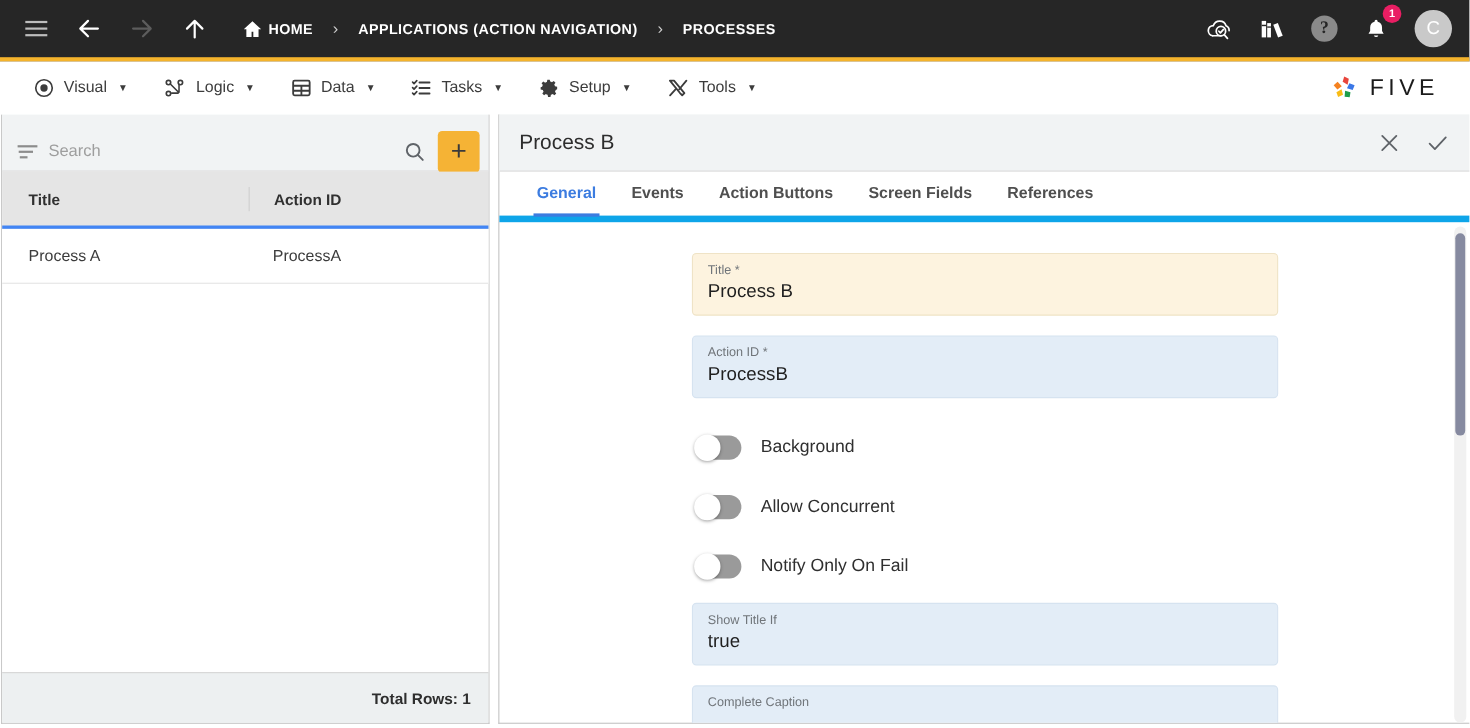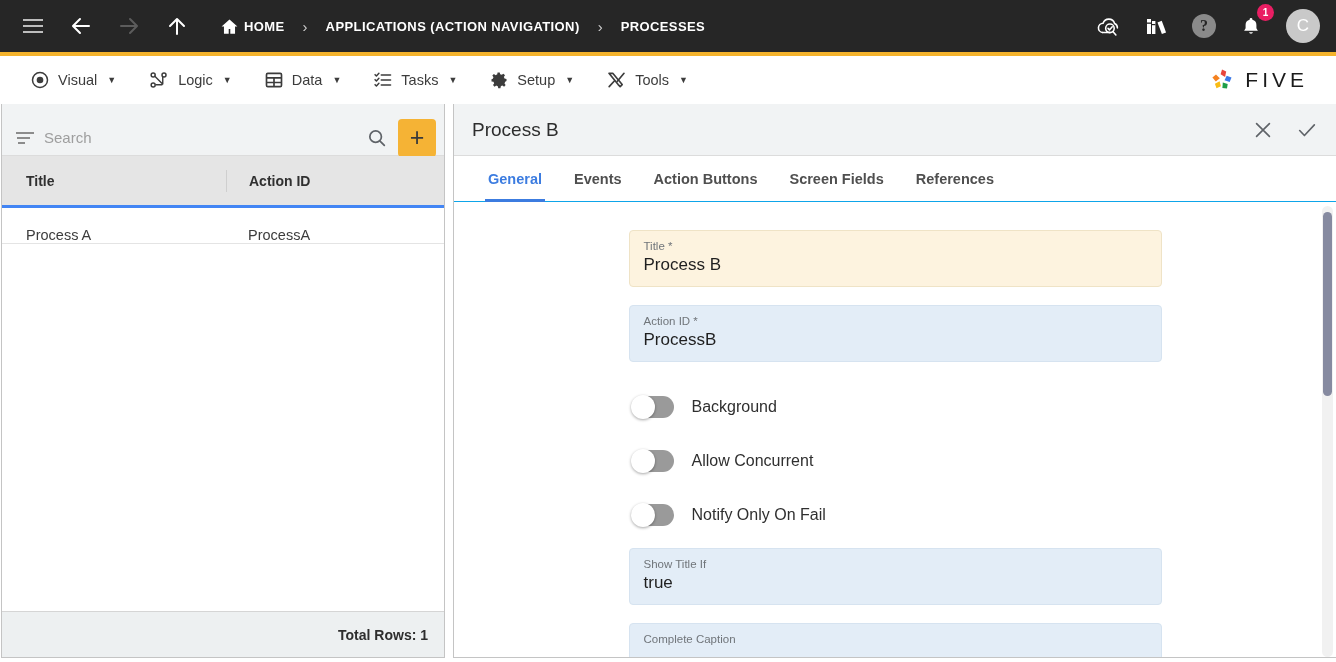--- a/index.html
+++ b/index.html
@@ -100,21 +100,21 @@
   }
 
   .thead {
     height: 52px; background: #e5e5e5; display: flex; align-items: center;
     border-bottom: 3px solid #4285F4; padding-left: 24px; position: relative;
   }
   .th { font-size: 14px; font-weight: bold; color: #303030; }
   .th.col1 { width: 200px; }
   .th.col2 { flex: 1; padding-left: 22px; border-left: 1px solid #cfcfcf; height: 22px; line-height: 22px;}
   .trow {
-    height: 36px; display: flex; align-items: flex-end;
+    height: 50px; display: flex; align-items: center;
     border-bottom: 1px solid #e4e4e4; padding-left: 24px; cursor: pointer;
     background: #fff;
   }
   .td { font-size: 14.5px; color: #3c3c3c; }
   .td.col1 { width: 200px; }
   .td.col2 { flex: 1; padding-left: 22px; }
   .tbody { flex: 1; background: #fff; }
   .tfoot {
     height: 46px; background: #EDF0F1; border-top: 1px solid #d5d5d5;
     display: flex; align-items: center; justify-content: flex-end;
@@ -130,21 +130,21 @@
   }
   .detail-head {
     height: 52px; background: #F1F3F4; border-bottom: 1px solid #dcdcdc;
     display: flex; align-items: center; padding: 0 18px 0 18px;
   }
   .detail-title { font-size: 19px; color: #2d2d2d; }
   .head-actions { margin-left: auto; display: flex; align-items: center; gap: 22px; }
   .head-actions .icon-btn { width: 22px; height: 22px; }
 
   .tabs { display: flex; align-items: stretch; height: 46px; padding-left: 18px;
-          border-bottom: 1px solid #0ea5e9; }
+          border-bottom: 6px solid #0ea5e9; }
   .tab {
     display: flex; align-items: center; padding: 0 16px;
     font-size: 14.5px; font-weight: bold; color: #4f4f4f; cursor: pointer;
     position: relative;
   }
   .tab.active { color: #3C7CE0; }
   .tab.active::after {
     content: ""; position: absolute; left: 13px; right: 13px; bottom: -1px;
     height: 3px; background: #3C7CE0;
   }

